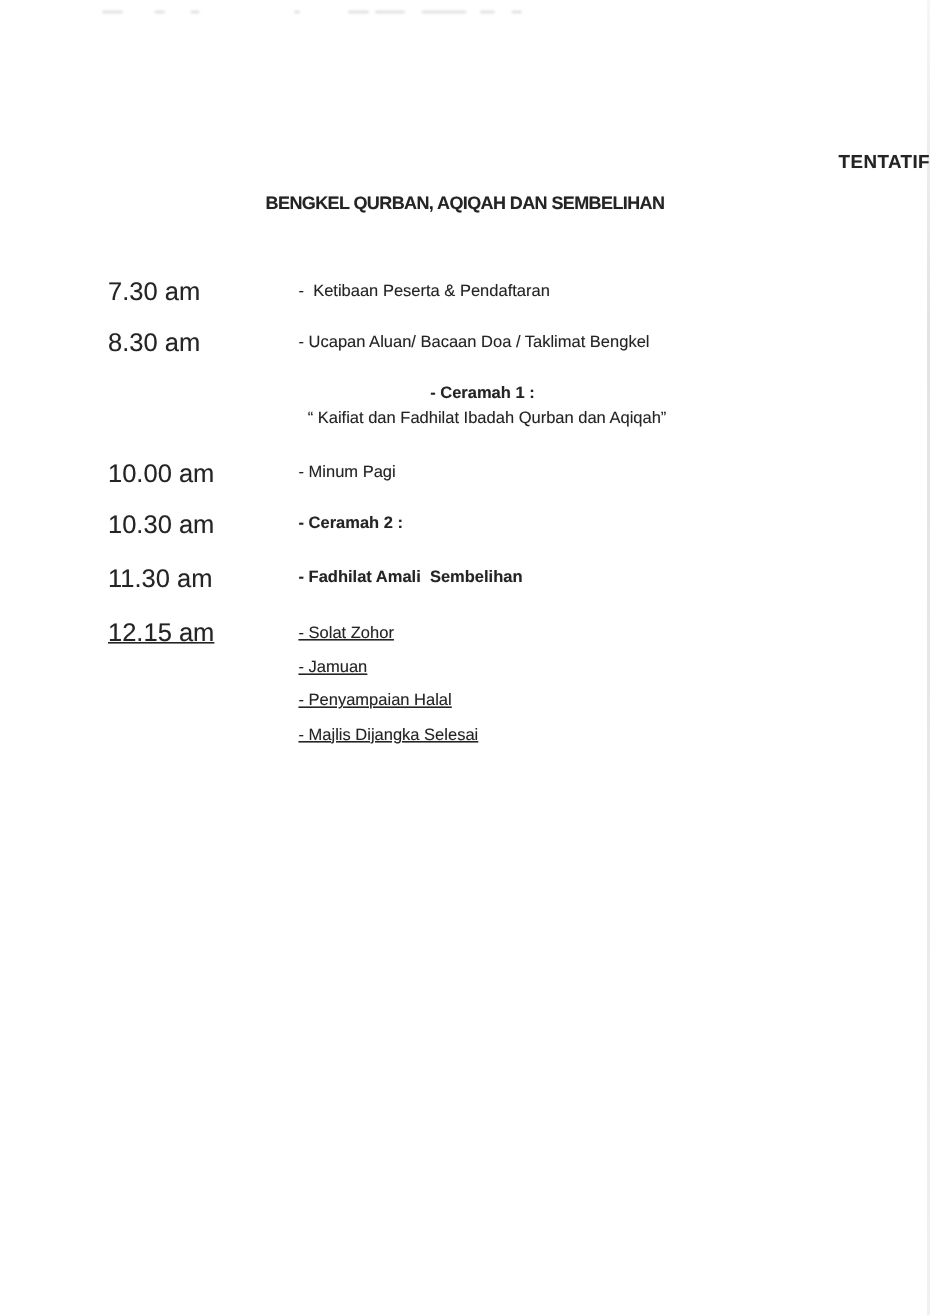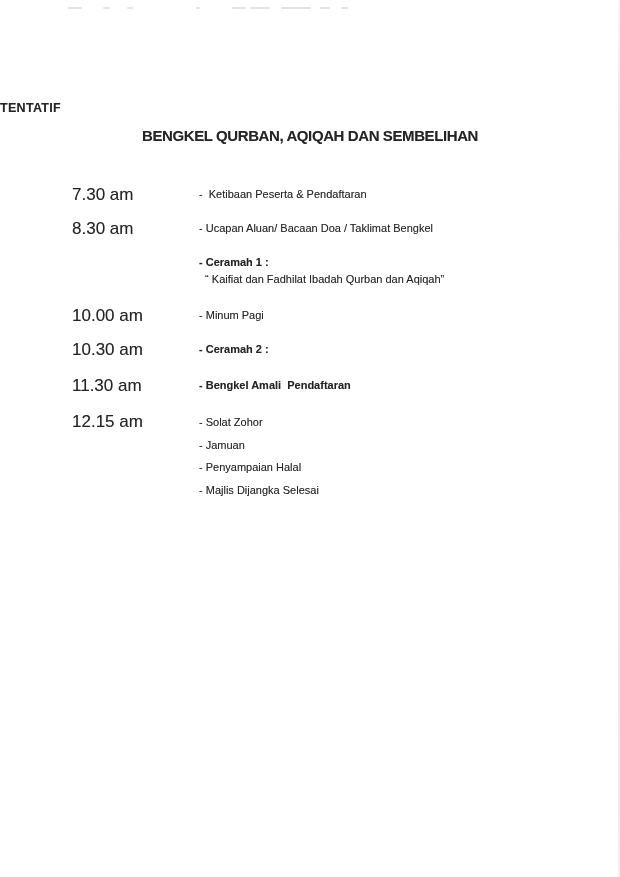--- a/index.html
+++ b/index.html
@@ -40,34 +40,34 @@
     height: 877px;
     background: linear-gradient(#f4f4f4, #dedede 25%, #e6e6e6 70%, #eeeeee);
     opacity: 0.85;
   }
   .title {
     position: absolute;
     top: 100px;
     left: 0;
     width: 620px;
     margin: 0;
-    text-align: left;
+    text-align: right;
     font-size: 12.5px;
     font-weight: 700;
     line-height: 17px;
     letter-spacing: 0.3px;
   }
   .subtitle {
     position: absolute;
     top: 127px;
     left: 0;
     width: 620px;
     margin: 0;
     text-align: center;
-    font-size: 15px;
+    font-size: 12px;
     font-weight: 700;
     line-height: 17px;
     letter-spacing: -0.4px;
   }
   .schedule {
     position: absolute;
     top: 186px;
     left: 72px;
     width: 476px;
   }
@@ -85,24 +85,26 @@
     line-height: 17px;
     white-space: pre;
   }
   .line {
     font-size: 11px;
     line-height: 17px;
     white-space: pre;
   }
   .line.bold {
     font-weight: 700;
+    text-align: center;
   }
   .row.loose .line,
   .row.loose .time {
     line-height: 22.5px;
+    text-decoration: underline;
   }
 </style>
 </head>
 <body>
 
 <div class="page">
 
   <span class="scan-mark" style="left:68px;  width:14px;"></span>
   <span class="scan-mark" style="left:103px; width:7px;"></span>
   <span class="scan-mark" style="left:127px; width:6px;"></span>
@@ -147,21 +149,21 @@
       </div>
       <div class="row multi">
         <div class="time">10.30 am</div>
         <div class="lines">
           <div class="line bold">- Ceramah 2 :</div>
         </div>
       </div>
       <div class="row">
         <div class="time">11.30 am</div>
         <div class="lines">
-          <div class="line bold">- Bengkel Amali  Pendaftaran</div>
+          <div class="line bold">- Fadhilat Amali  Sembelihan</div>
         </div>
       </div>
       <div class="row loose">
         <div class="time">12.15 am</div>
         <div class="lines">
           <div class="line">- Solat Zohor</div>
           <div class="line">- Jamuan</div>
           <div class="line">- Penyampaian Halal</div>
           <div class="line">- Majlis Dijangka Selesai</div>
         </div>

